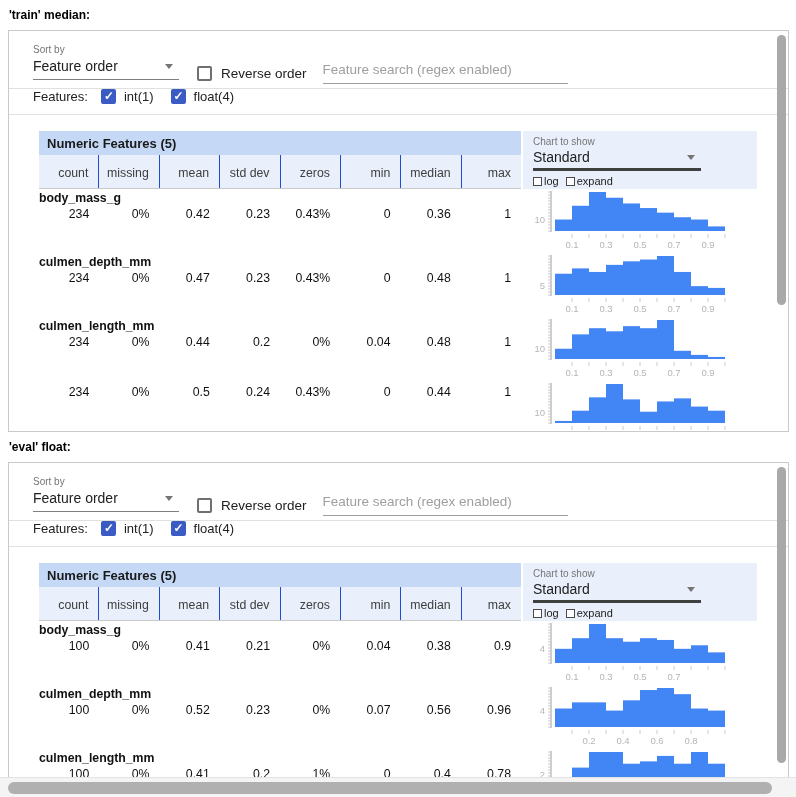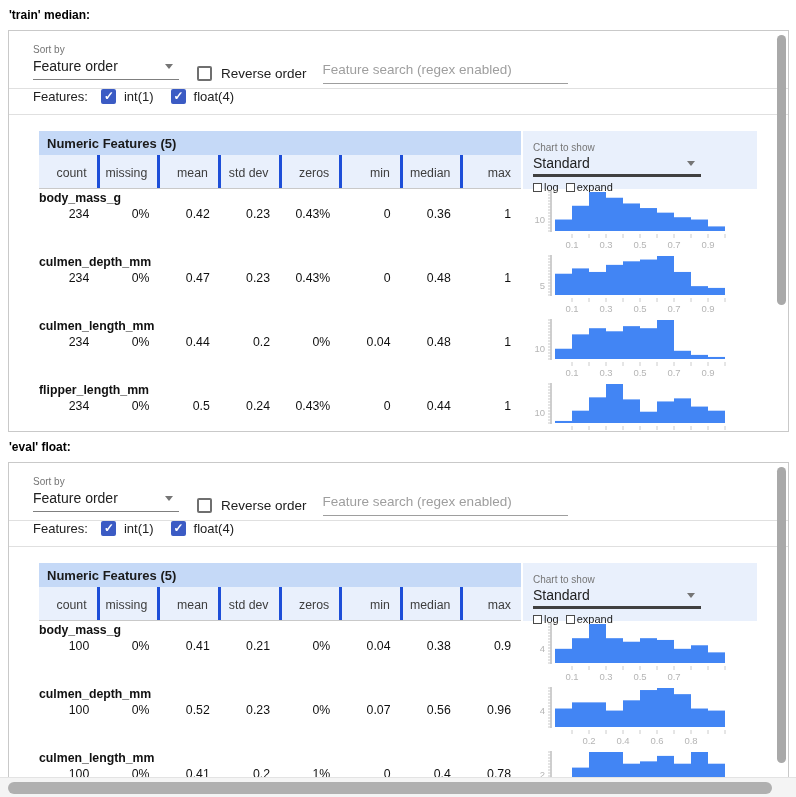--- a/index.html
+++ b/index.html
@@ -41,24 +41,24 @@
   .filter { display: flex; align-items: center; margin-right: 17px; }
   .filter .cb-label { margin-left: 8px; font-size: 13px; }
 
   .table-area { margin: 16px 0 0 30px; position: relative; }
   .table-head { display: flex; }
   .left-head { width: 482px; }
   .nf-title { background: var(--title-bg); font-size: 13px; font-weight: bold; color: #1a1a1a;
               padding: 5px 8px 4px; height: 24px; }
   .col-row { display: flex; background: var(--head-bg); height: 34px; border-bottom: 1px solid #c9c9c9; }
   .col-cell { flex: 1; display: flex; align-items: flex-end; justify-content: flex-end;
-              padding: 0 10px 8px 0; font-size: 12.3px; color: #3d3d3d; border-left: 3px solid #1d4ed8; }
+              padding: 0 10px 8px 0; font-size: 12.3px; color: #3d3d3d; border-left: 1px solid #1d4ed8; }
   .col-cell:first-child { border-left: none; }
 
-  .chart-controls { width: 234px; margin-left: 2px; background: var(--head-bg); padding: 11px 0 0 10px; height: 58px; }
+  .chart-controls { width: 234px; margin-left: 2px; background: var(--head-bg); padding: 5px 0 0 10px; height: 58px; }
   .chart-controls .select-line { width: 168px; padding: 2px 0 3px; border-bottom: 3px solid #404040; }
   .mini-row { display: flex; align-items: center; margin-top: 4px; }
   .mini-cb { width: 9px; height: 9px; border: 1px solid #4a4a4a; background: #fff; flex: none; cursor: pointer; }
   .mini-label { font-size: 11px; color: #212121; margin: 0 7px 0 2px; }
 
   .feature-row { display: flex; height: 64px; }
   .row-left { width: 482px; padding-top: 2px; }
   .row-name { font-size: 12.3px; font-weight: bold; color: #111; }
   .row-vals { display: flex; margin-top: 2px; }
   .cell { flex: 1; text-align: right; padding-right: 10px; font-size: 12.3px; color: #111; }
@@ -349,21 +349,20 @@
                   <text x="83" y="59" text-anchor="middle" fill="#b5b5b5" font-size="9.5px">0.3</text>
                   <text x="117" y="59" text-anchor="middle" fill="#b5b5b5" font-size="9.5px">0.5</text>
                   <text x="151" y="59" text-anchor="middle" fill="#b5b5b5" font-size="9.5px">0.7</text>
                   <text x="185" y="59" text-anchor="middle" fill="#b5b5b5" font-size="9.5px">0.9</text>
                 </svg>
               </div>
   </div>
 
   <div class="feature-row">
     <div class="row-left">
-      <div class="row-name">flipper_length_mm</div>
       <div class="row-vals">
   <div class="cell">234</div>
 
   <div class="cell">0%</div>
 
   <div class="cell">0.5</div>
 
   <div class="cell">0.24</div>
 
   <div class="cell">0.43%</div>

